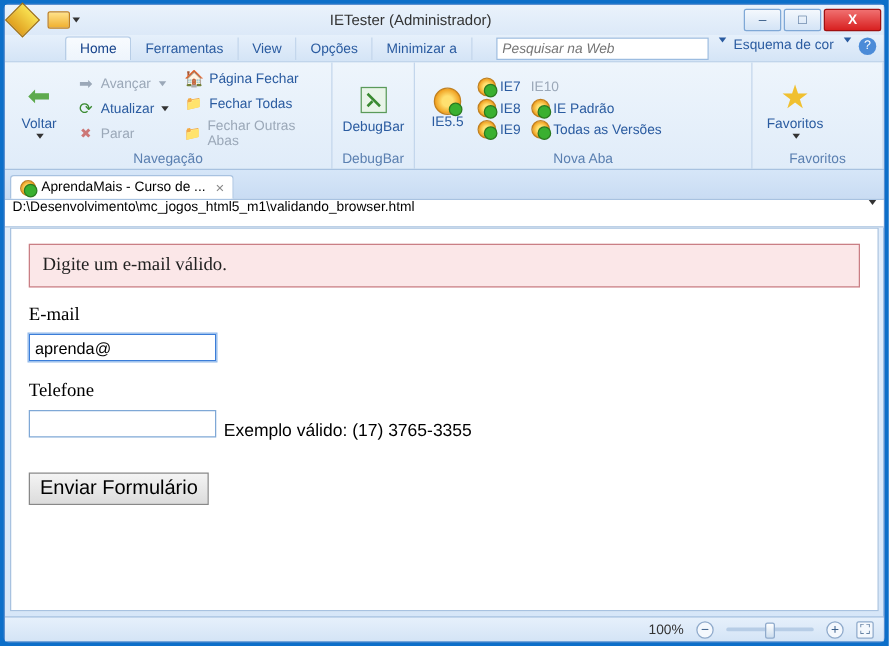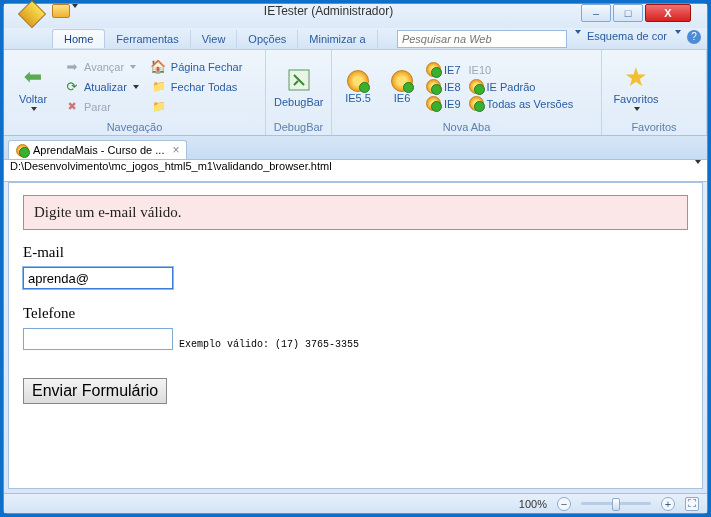--- a/index.html
+++ b/index.html
@@ -1,18 +1,18 @@
 <!DOCTYPE html>
 <html><head>
 <meta charset="utf-8">
 <style>
 *{box-sizing:border-box;margin:0;padding:0;font-family:"Segoe UI",Tahoma,sans-serif;font-size:11px}
 body{width:711px;height:517px;background:#0d6fc9;overflow:hidden}
 .win{position:absolute;inset:3px;background:linear-gradient(#e8f1fb,#d6e6f8);border:1px solid #5a8fd0;border-radius:4px;display:flex;flex-direction:column}
-.titlebar{height:24px;display:flex;padding:0 16px;background:linear-gradient(#eaf2fb,#dce9f8)}
+.titlebar{height:24px;display:flex;align-items:center;padding:0 2px;background:linear-gradient(#eaf2fb,#dce9f8)}
 .ietester-logo{width:20px;height:20px;background:linear-gradient(#f8e050,#e0a020);border:1px solid #a07010;transform:rotate(45deg);margin:0 4px 0 2px}
 .folder-ico{width:18px;height:14px;background:linear-gradient(#ffe28a,#f0b030);border:1px solid #c08020;border-radius:2px;margin-left:6px}
 .dd-caret{width:0;height:0;border-left:3px solid transparent;border-right:3px solid transparent;border-top:4px solid #333;margin-left:2px}
 .title-text{flex:1;text-align:center;font-size:12px;color:#333}
 .winbtns{display:flex}
 .winbtn{width:30px;height:18px;margin-left:2px;border:1px solid #7fa8d6;background:linear-gradient(#f4f8fd,#d4e4f6);border-radius:2px;display:flex;align-items:center;justify-content:center;color:#3b5f8a;font-size:11px}
 .winbtn.close{width:46px;background:linear-gradient(#f07070,#d82020);border-color:#a01010;color:#fff;font-weight:bold}
 .ribbonrow{height:22px;display:flex;align-items:center;background:linear-gradient(#e6f0fb,#d4e4f6);border-bottom:1px solid #b7cde6;padding-left:48px}
 .tab{padding:3px 11px;color:#2a5ba0;cursor:pointer;border-right:1px solid #c3d6ec}
 .tab.active{background:linear-gradient(#f8fbfe,#eef5fc);border:1px solid #b7cde6;border-bottom:none;border-radius:3px 3px 0 0;color:#15428b;font-weight:500}
@@ -39,21 +39,21 @@
 .tabstrip{height:24px;background:linear-gradient(#d6e6f8,#c9dcf3);display:flex;align-items:flex-end;padding:1px 4px 0;border-bottom:1px solid #a8c2e0}
 .pagetab{background:#fff;border:1px solid #a8c2e0;border-bottom:none;border-radius:3px 3px 0 0;padding:2px 7px;display:flex;align-items:center;gap:4px;max-width:180px}
 .pagetab .x{color:#888;cursor:pointer;margin-left:4px;font-size:12px}
 .addr-row{height:22px;background:#fff;border-bottom:1px solid #a8c2e0;display:flex;align-items:flex-start;padding:0 6px}
 .addr{flex:1;font-size:11px}
 .content{flex:1;background:#fff;margin:0 4px 4px;border:1px solid #a8c2e0;padding:12px 14px;overflow:auto;position:relative}
 .errbox{border:1px solid #c97f85;background:#fbe7e8;padding:8px 10px;margin-bottom:14px;font-family:"Times New Roman",serif;font-size:15px;color:#222}
 .flabel{font-family:"Times New Roman",serif;font-size:15px;margin:6px 0}
 .finput{width:150px;height:22px;border:1px solid #7fa8d6;padding:0 4px;font-size:13px;margin-bottom:10px}
 .finput.focus{border:1px solid #3b7dd8;outline:1px solid #8fb8ea}
-.hint{font-family:Liberation Mono, monospace;font-size:10px;margin-left:6px}
+.hint{font-family:Liberation Sans, sans-serif;font-size:14px;margin-left:6px}
 .submit{margin-top:18px;padding:3px 8px;background:linear-gradient(#f4f4f4,#dcdcdc);border:1px solid #888;font-size:16px;font-family:Tahoma,sans-serif;cursor:pointer}
 .statusbar{height:20px;background:linear-gradient(#e6f0fb,#d4e4f6);border-top:1px solid #a8c2e0;display:flex;align-items:center;justify-content:flex-end;gap:10px;padding:0 8px;color:#333}
 .zbtn{width:14px;height:14px;border:1px solid #8faacb;border-radius:50%;display:flex;align-items:center;justify-content:center;background:#f4f8fd;font-size:11px;color:#3b5f8a;cursor:pointer}
 .slider{width:70px;height:3px;background:#b7cde6;position:relative;border-radius:2px}
 .slider::after{content:"";position:absolute;left:50%;top:-4px;width:6px;height:11px;background:linear-gradient(#fff,#cde);border:1px solid #8faacb;border-radius:2px;transform:translateX(-50%)}
 .arrow-back{font-size:22px;color:#5eaa4e}
 .arrow-fwd{font-size:13px;color:#9ba8b8}
 .home-ico{font-size:13px}
 .refresh-ico{color:#3a8a30;font-size:13px}
 .row{display:flex;align-items:center}
@@ -117,20 +117,21 @@
           <div class="smallbtn">
               <span class="si home-ico">🏠</span>
               <span>Página Fechar</span>
             </div>
           <div class="smallbtn">
               <span class="si">📁</span>
               <span>Fechar Todas</span>
             </div>
           <div class="smallbtn dis">
               <span class="si">📁</span>
+              <span>Fechar Outras Abas</span>
             </div>
         </div>
       </div>
       <div class="group-label">Navegação</div>
     </div>
 
     <div class="group" style="width:66px">
       <div class="group-body">
         <div class="bigbtn" style="width:54px">
           <div class="ico">
@@ -144,24 +145,20 @@
       </div>
       <div class="group-label">DebugBar</div>
     </div>
 
     <div class="group" style="width:270px">
       <div class="group-body" style="align-items:center">
         <div class="bigbtn" style="width:40px">
             <div class="ie-ico"></div>
             <span>IE5.5</span>
           </div>
-        <div class="bigbtn" style="width:40px">
-            <div class="ie-ico"></div>
-            <span>IE6</span>
-          </div>
         <div class="ie-grid">
           <div class="ie-item">
               <div class="ie-ico sm"></div>
               <span>IE7</span>
             </div>
           <div class="ie-item" style="color:#9ba8b8">
               <span>IE10</span>
             </div>
             <div></div>
             <div></div>

